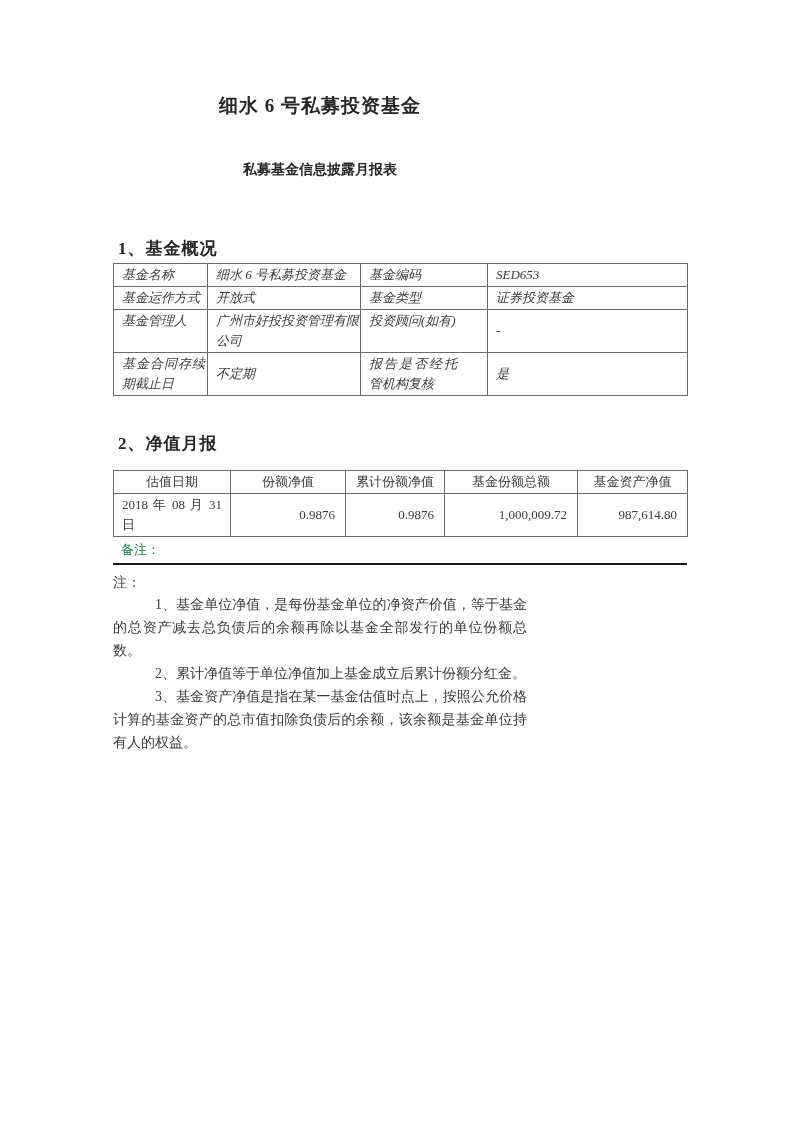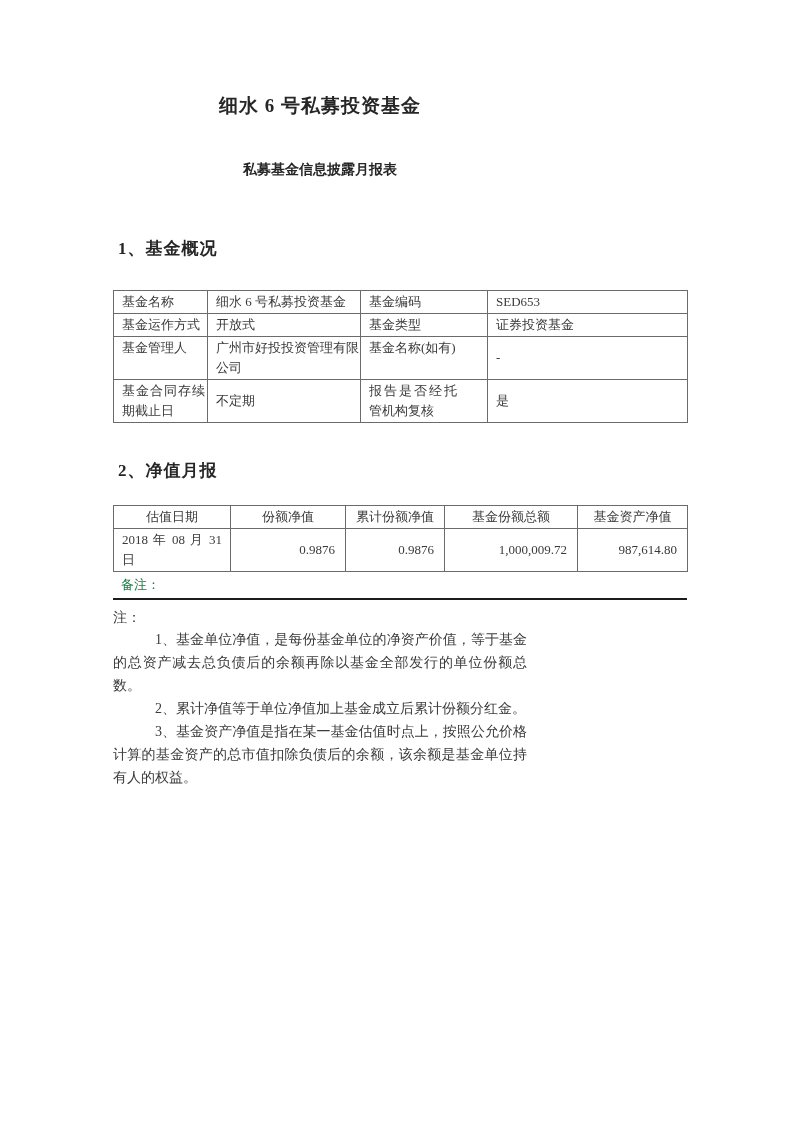--- a/index.html
+++ b/index.html
@@ -50,24 +50,25 @@
     font-family: Liberation Serif, serif;
   }
   table {
     border-collapse: collapse;
     table-layout: fixed;
     width: 574px;
     font-size: 13px;
     color: #3a3a3a;
   }
   .overview-table {
-    margin-top: 28px;
+    margin-top: 1px;
+    font-style: italic;
   }
   .nav-table {
-    margin-top: 21px;
+    margin-top: 13px;
   }
   td, th {
     border: 1px solid #6b6b6b;
     line-height: 20px;
     vertical-align: middle;
     font-weight: normal;
     overflow: hidden;
   }
   
   .overview-table td { padding: 1px 8px; }
@@ -133,21 +134,21 @@
       </tr>
       <tr>
         <td class="c1">基金运作方式</td>
         <td class="c2">开放式</td>
         <td class="c3">基金类型</td>
         <td class="c4">证券投资基金</td>
       </tr>
       <tr>
         <td class="c1">基金管理人</td>
         <td class="c2">广州市好投投资管理有限公司</td>
-        <td class="c3">基金名称(如有)</td>
+        <td class="c3">投资顾问(如有)</td>
         <td class="c4">-</td>
       </tr>
       <tr>
         <td class="c1">基金合同存续期截止日</td>
         <td class="c2">不定期</td>
         <td class="c3">报告是否经托管机构复核</td>
         <td class="c4">是</td>
       </tr>
     </tbody>
   </table>

